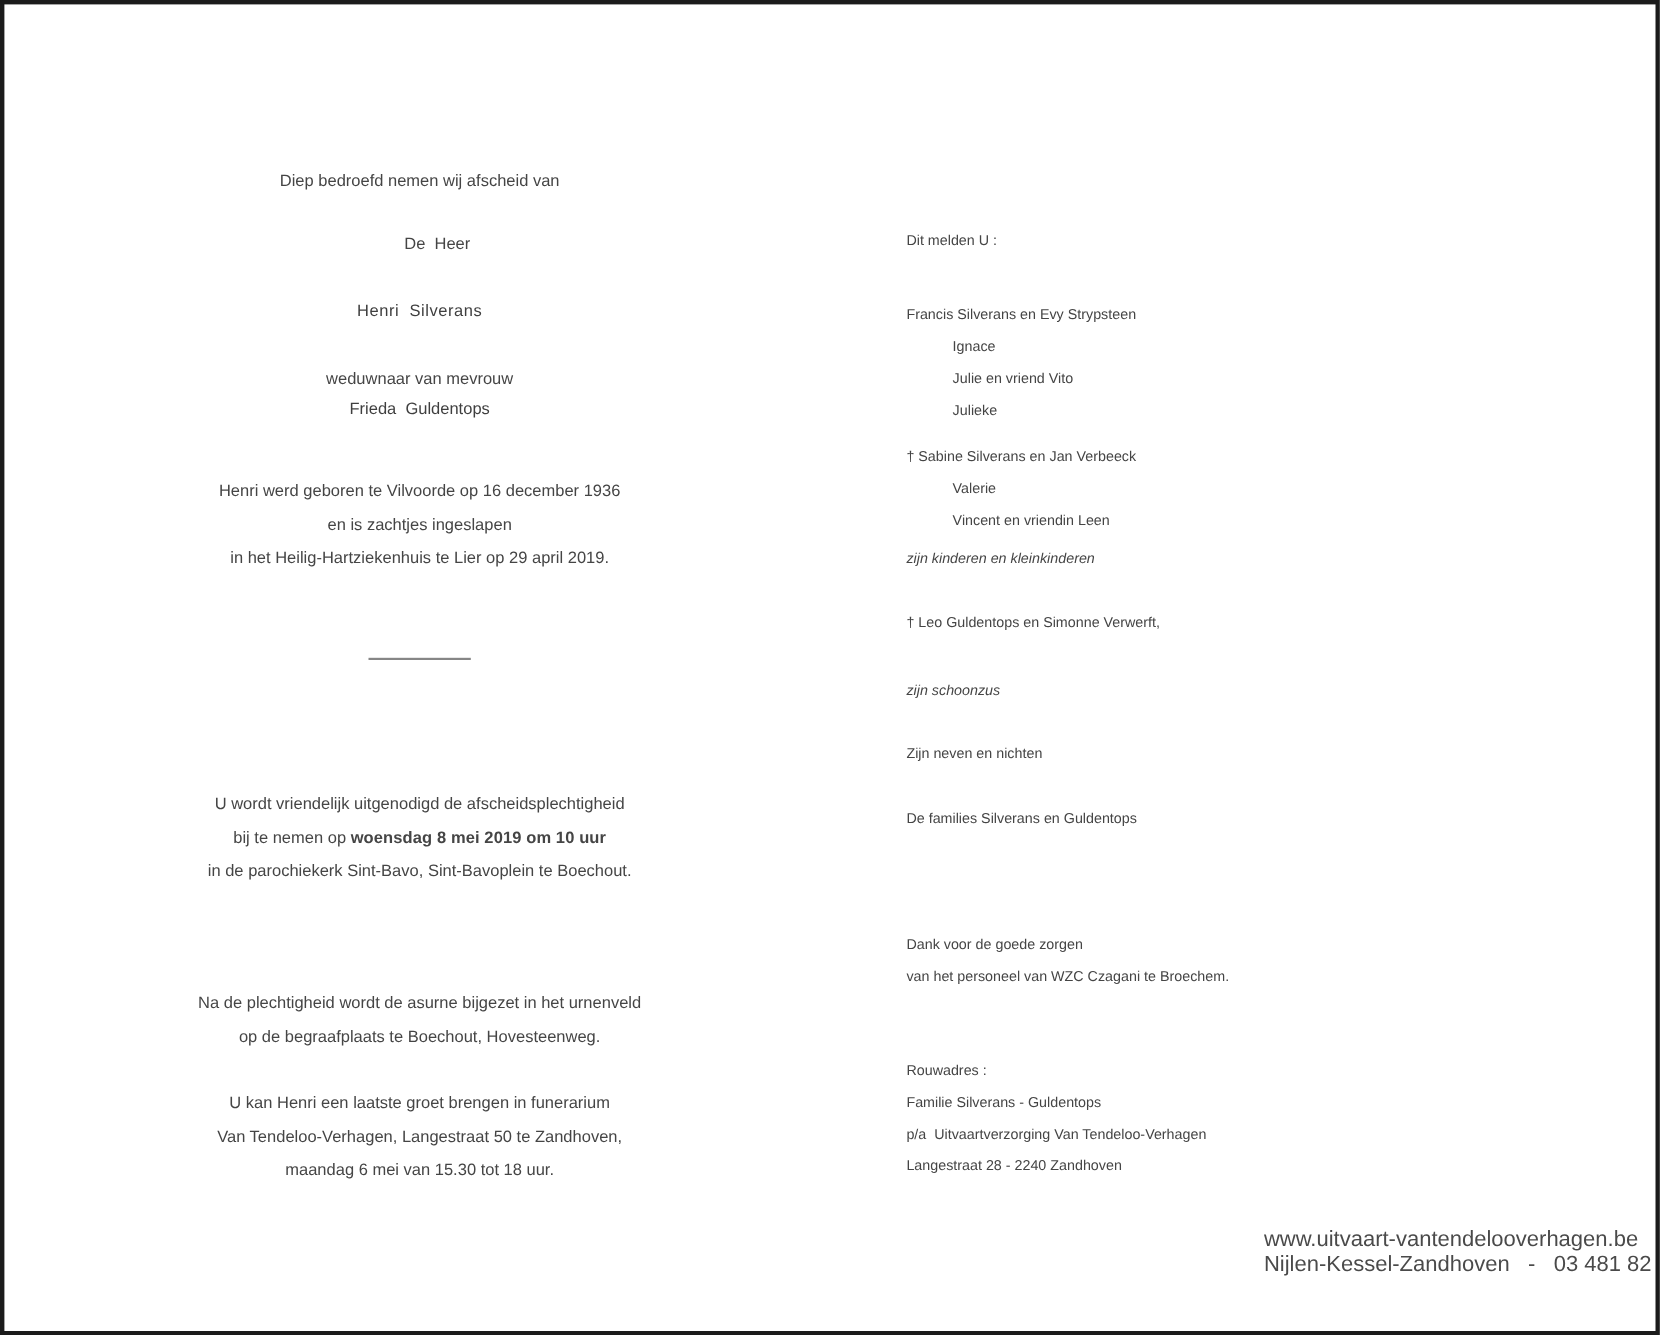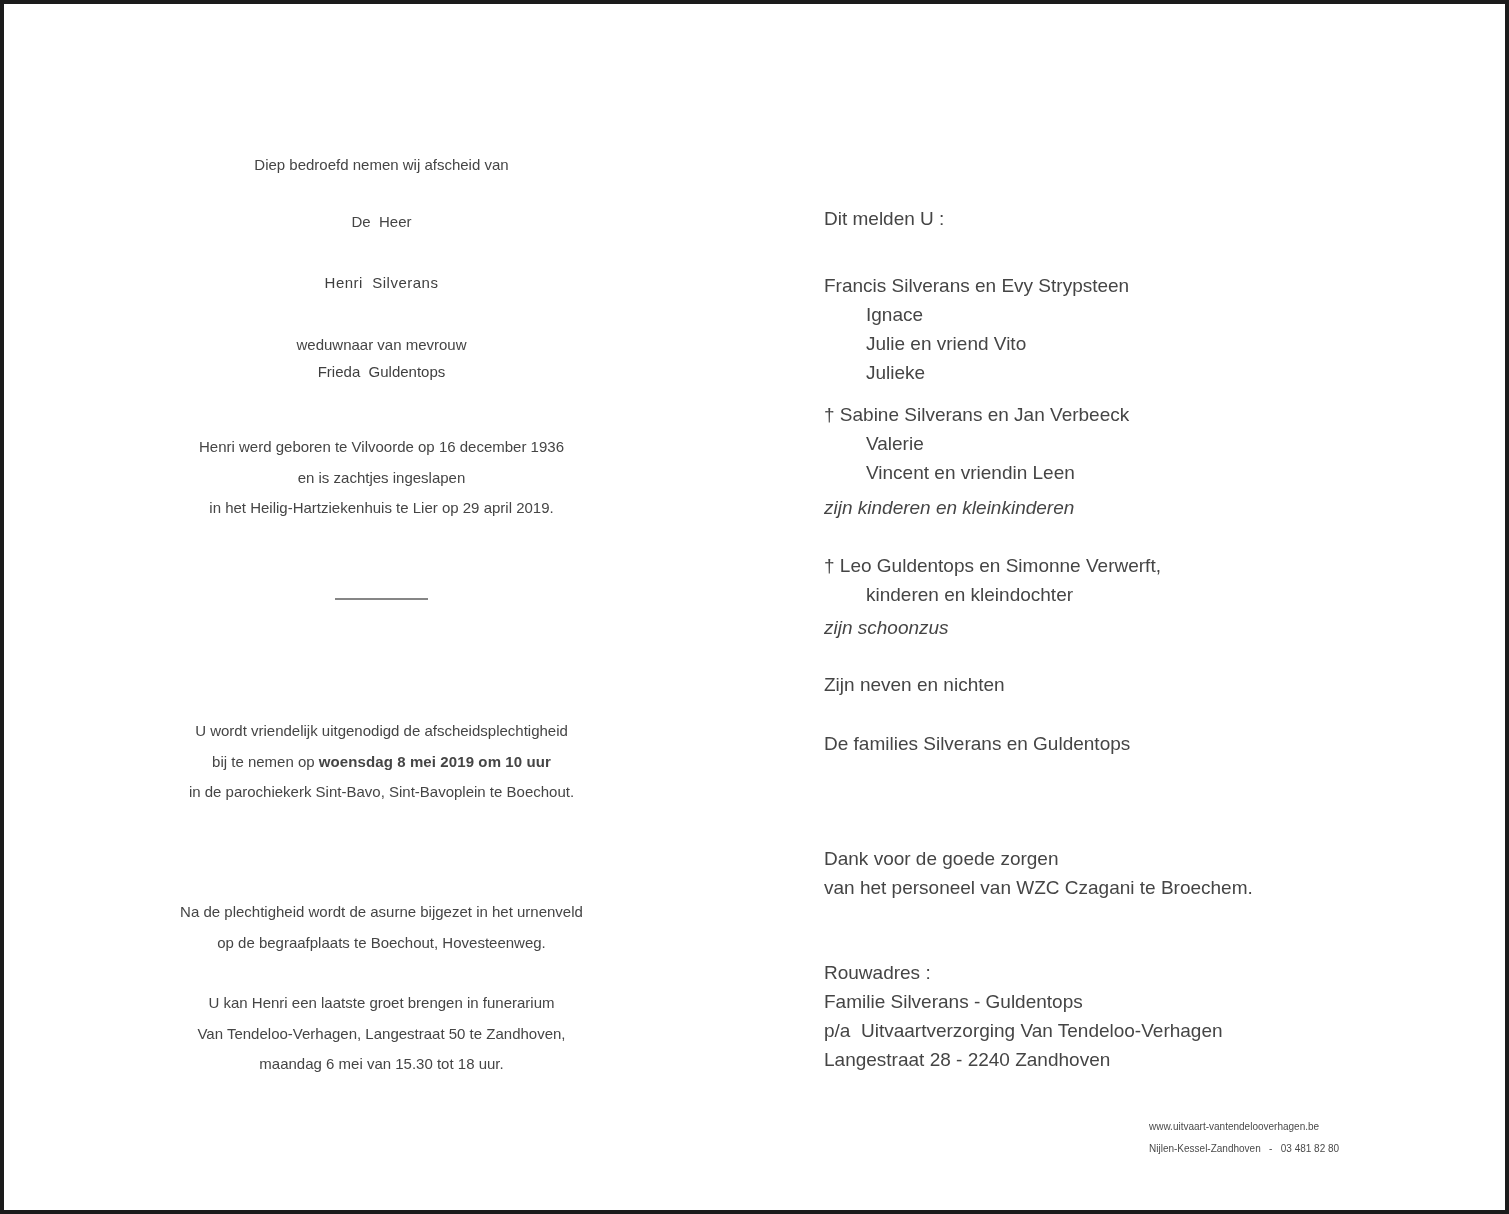--- a/index.html
+++ b/index.html
@@ -11,49 +11,49 @@
     border:4px solid #1b1b1b;
     overflow:hidden;
     font-family:"Liberation Sans","DejaVu Sans",sans-serif;
     color:#454545;
   }
   .line, .blk div{white-space:pre;}
   
   .lcol{position:absolute;left:0;top:0;width:755px;height:100%;}
   .lcol .blk{position:absolute;left:0;width:755px;text-align:center;font-size:15px;line-height:30.5px;}
   .intro{top:146px;}
-  .honorific{top:203px;}
+  .honorific{top:203px;padding-left:16px;}
   .deceased{top:240px;font-size:40px;line-height:52px;letter-spacing:0.5px;color:#3f3f3f;margin-top:24px;}
   .widower{top:326px;}
   .spouse{top:353px;font-size:25px;line-height:34px;color:#3f3f3f;}
   .life{top:428px;}
   .divider{position:absolute;left:331px;top:594px;width:93px;height:2px;background:#868686;}
   .invitation{top:712px;}
   .emph{font-weight:700;letter-spacing:0.1px;}
   .gathering{top:833px;}
   .urn{top:893px;}
   .farewell{top:984px;}
   
-  .rcol{position:absolute;left:820px;top:0;width:623px;height:100%;font-size:19px;}
+  .rcol{position:absolute;left:820px;top:0;width:623px;height:100%;font-size:13px;}
   .rcol .blk{position:absolute;left:0;width:623px;line-height:29px;text-align:left;}
   .announce{top:200px;}
   .fam1{top:267px;}
   .fam2{top:396px;}
   .fam3{top:547px;}
   .fam-child{margin-left:42px;}
   .relation{font-style:italic;text-align:right;}
   .rel1{top:489px;}
   .rel2{top:609px;}
   .nephews{top:666px;}
   .families{top:725px;}
   .thanks{top:840px;width:490px;text-align:center;line-height:30px;}
   .mourning{top:954px;line-height:30px;}
   
   .footer{position:absolute;left:1145px;top:1112px;width:324px;text-align:left;
-          font-size:10px;line-height:22px;color:#4a4a4a;}
+          font-size:20px;line-height:22px;color:#4a4a4a;}
   .footer div{white-space:pre;}
 </style>
 </head>
 <body>
 
 <div class="page">
 
   <div class="lcol">
 
     <div class="blk intro line">Diep bedroefd nemen wij afscheid van</div>
@@ -108,21 +108,20 @@
     <div class="blk fam2">
       <div>† Sabine Silverans en Jan Verbeeck</div>
       <div class="fam-child">Valerie</div>
       <div class="fam-child">Vincent en vriendin Leen</div>
     </div>
 
     <div class="blk relation rel1 line">zijn kinderen en kleinkinderen</div>
 
     <div class="blk fam3">
       <div>† Leo Guldentops en Simonne Verwerft,</div>
-      <div class="fam-child">kinderen en kleindochter</div>
     </div>
 
     <div class="blk nephews line">Zijn neven en nichten</div>
 
     <div class="blk relation rel2 line">zijn schoonzus</div>
 
     <div class="blk families line">De families Silverans en Guldentops</div>
 
     <div class="blk thanks">
       <div>Dank voor de goede zorgen</div>

